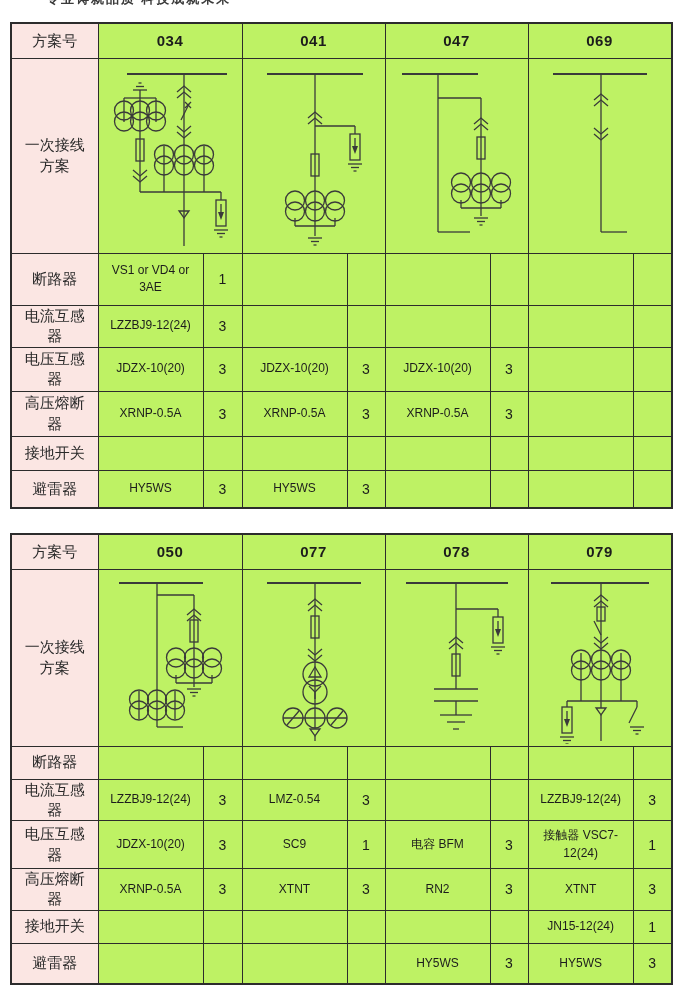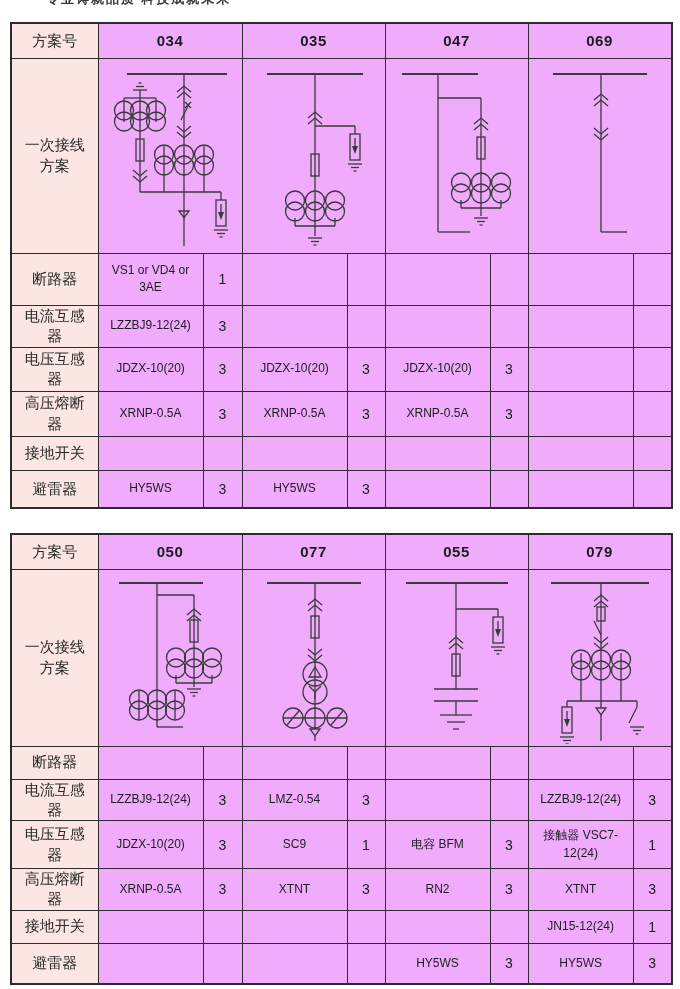--- a/index.html
+++ b/index.html
@@ -12,21 +12,21 @@
   body{position:relative;font-family:"Liberation Sans",sans-serif;color:var(--text);}
   .slogan{
     position:absolute;top:-10px;left:46px;
     font-family:"Liberation Serif",serif;
     font-size:13px;font-weight:700;letter-spacing:2px;color:#3a3a3a;white-space:nowrap;
   }
   table{
     border-collapse:collapse;table-layout:fixed;
     position:absolute;left:10px;
     border:2px solid var(--border);
-    background:#f0abfc;
+    background:#bef264;
   }
   .t1{top:22px;}
   .t2{top:533px;}
   th,td{
     border:1.5px solid var(--border);
     text-align:center;vertical-align:middle;
     overflow:hidden;
   }
   th.lbl{
     background:var(--pink);
@@ -89,21 +89,21 @@
       <col style="width:38px">
       <col style="width:105px">
     <col style="width:38px">
       <col style="width:105px">
       <col style="width:38px">
   </colgroup>
   <tbody>
       <tr style="height:35px">
     <th class="lbl">方案号</th>
     <td class="schemeno" colspan="2">034</td>
-    <td class="schemeno" colspan="2">035</td>
+    <td class="schemeno" colspan="2">041</td>
     <td class="schemeno" colspan="2">047</td>
     <td class="schemeno" colspan="2">069</td>
   </tr>
   <tr style="height:195px">
     <th class="lbl">一次接线方案</th>
     <td class="diag" colspan="2">
       <svg width="142" height="191" viewBox="0 0 142 191">
             <g class="wire">
         <line class="bus" x1="28" y1="14" x2="128" y2="14"></line>
         <line x1="85" y1="14" x2="85" y2="132"></line>
@@ -269,21 +269,21 @@
       <col style="width:105px">
     <col style="width:38px">
       <col style="width:105px">
       <col style="width:38px">
   </colgroup>
   <tbody>
       <tr style="height:35px">
     <th class="lbl">方案号</th>
     <td class="schemeno" colspan="2">050</td>
     <td class="schemeno" colspan="2">077</td>
-    <td class="schemeno" colspan="2">055</td>
+    <td class="schemeno" colspan="2">078</td>
     <td class="schemeno" colspan="2">079</td>
   </tr>
   <tr style="height:177px">
     <th class="lbl">一次接线方案</th>
     <td class="diag" colspan="2">
       <svg width="142" height="173" viewBox="0 0 142 173">
             <g class="wire">
         <line class="bus" x1="20" y1="12" x2="104" y2="12"></line>
         <line x1="58" y1="12" x2="58" y2="156"></line>
         <line x1="58" y1="156" x2="84" y2="156"></line>

